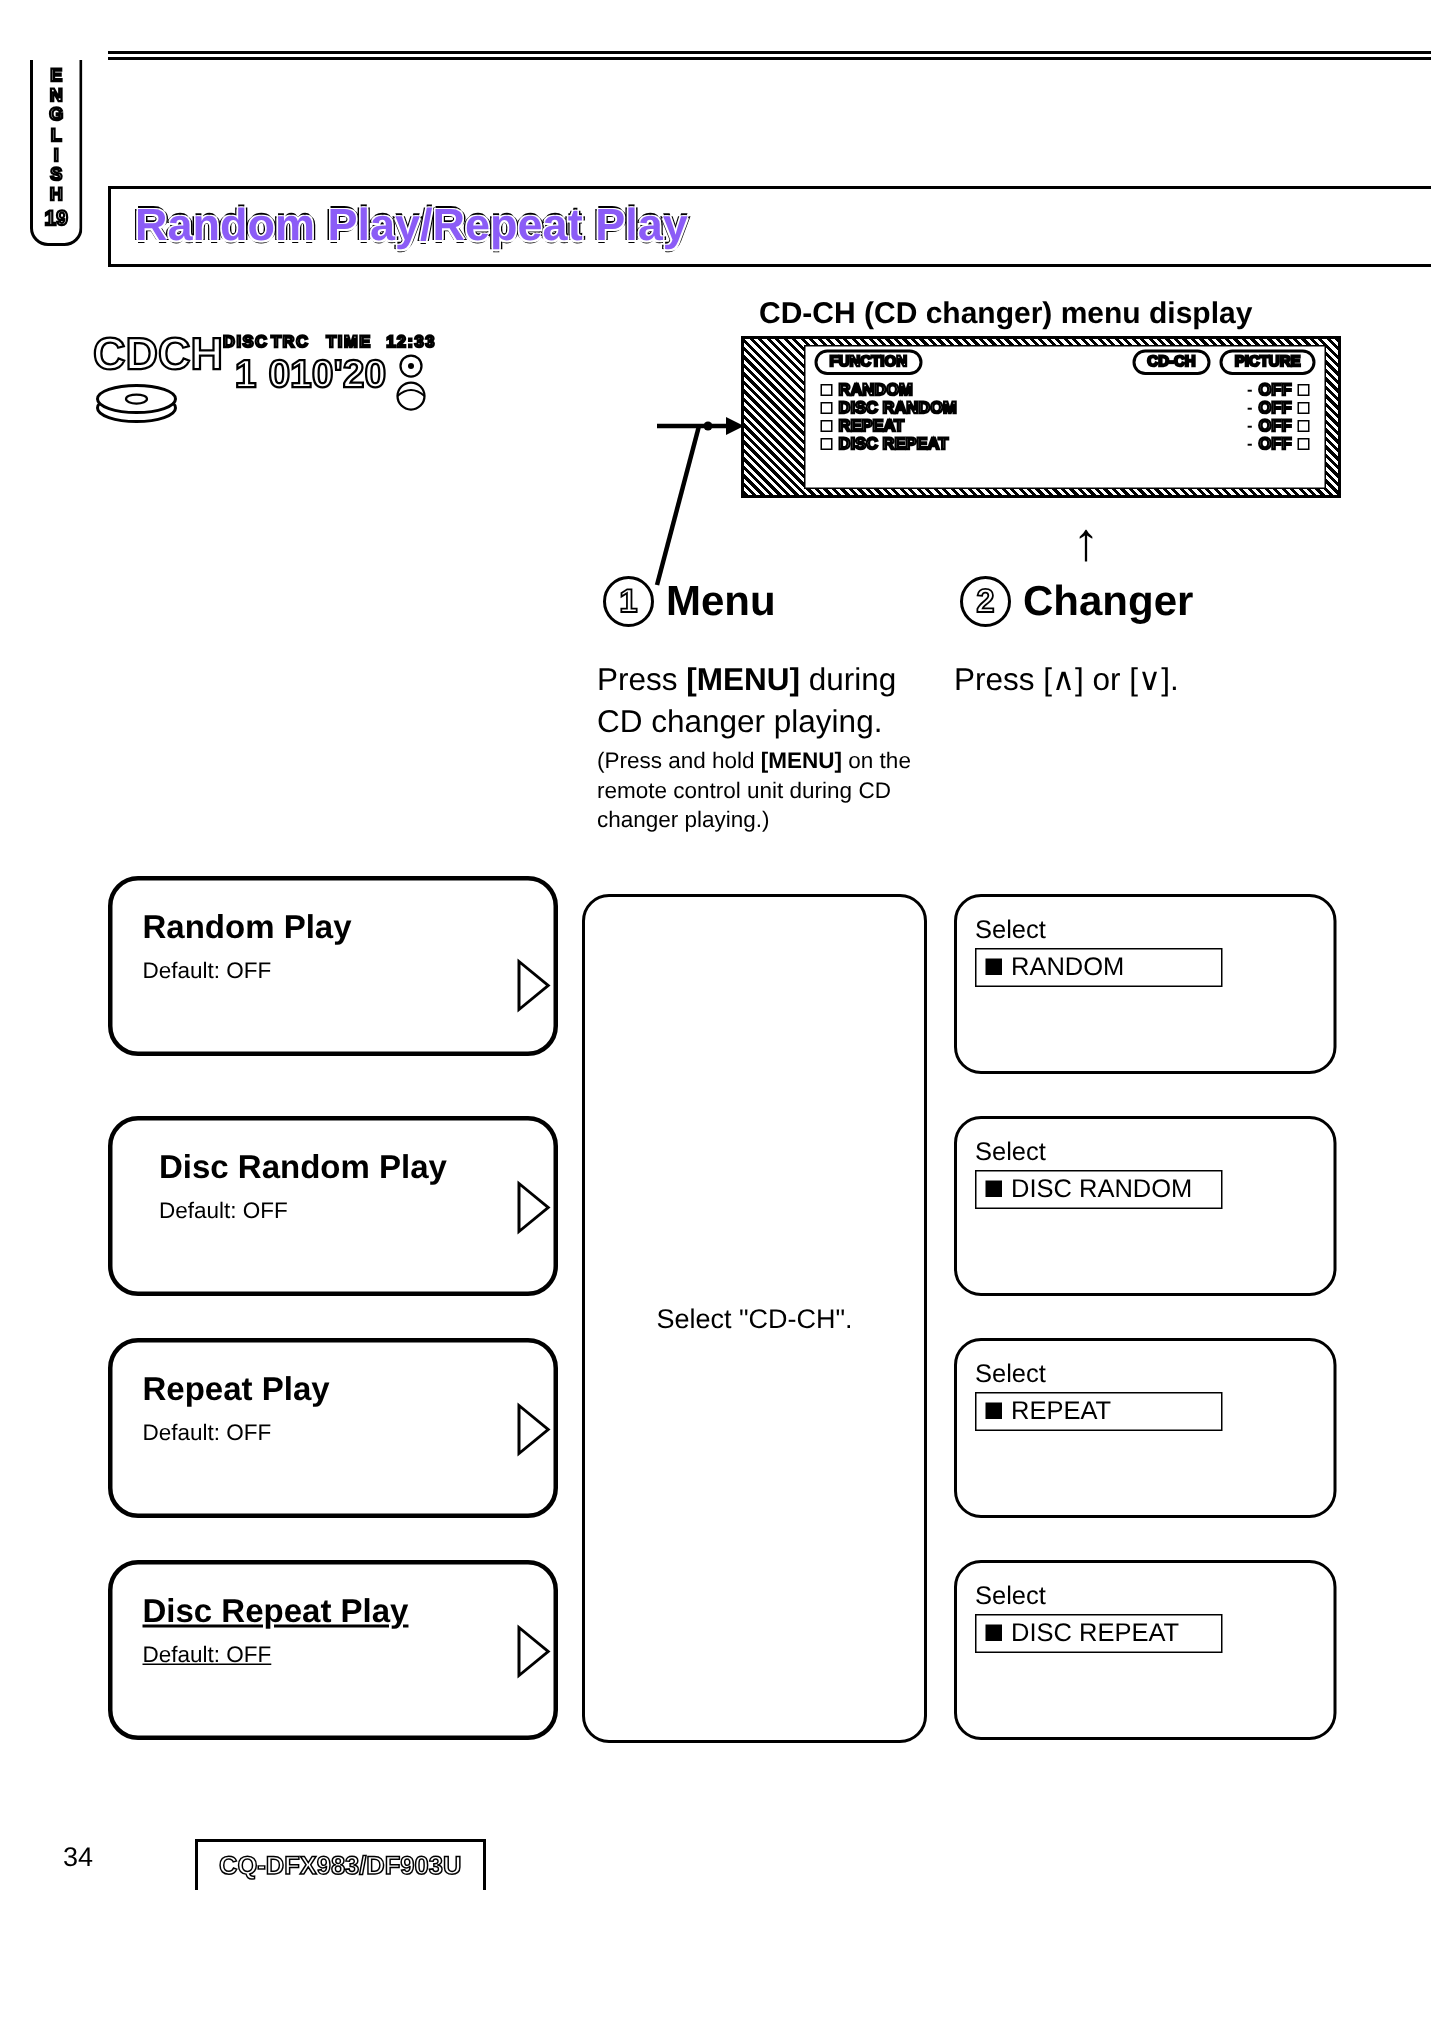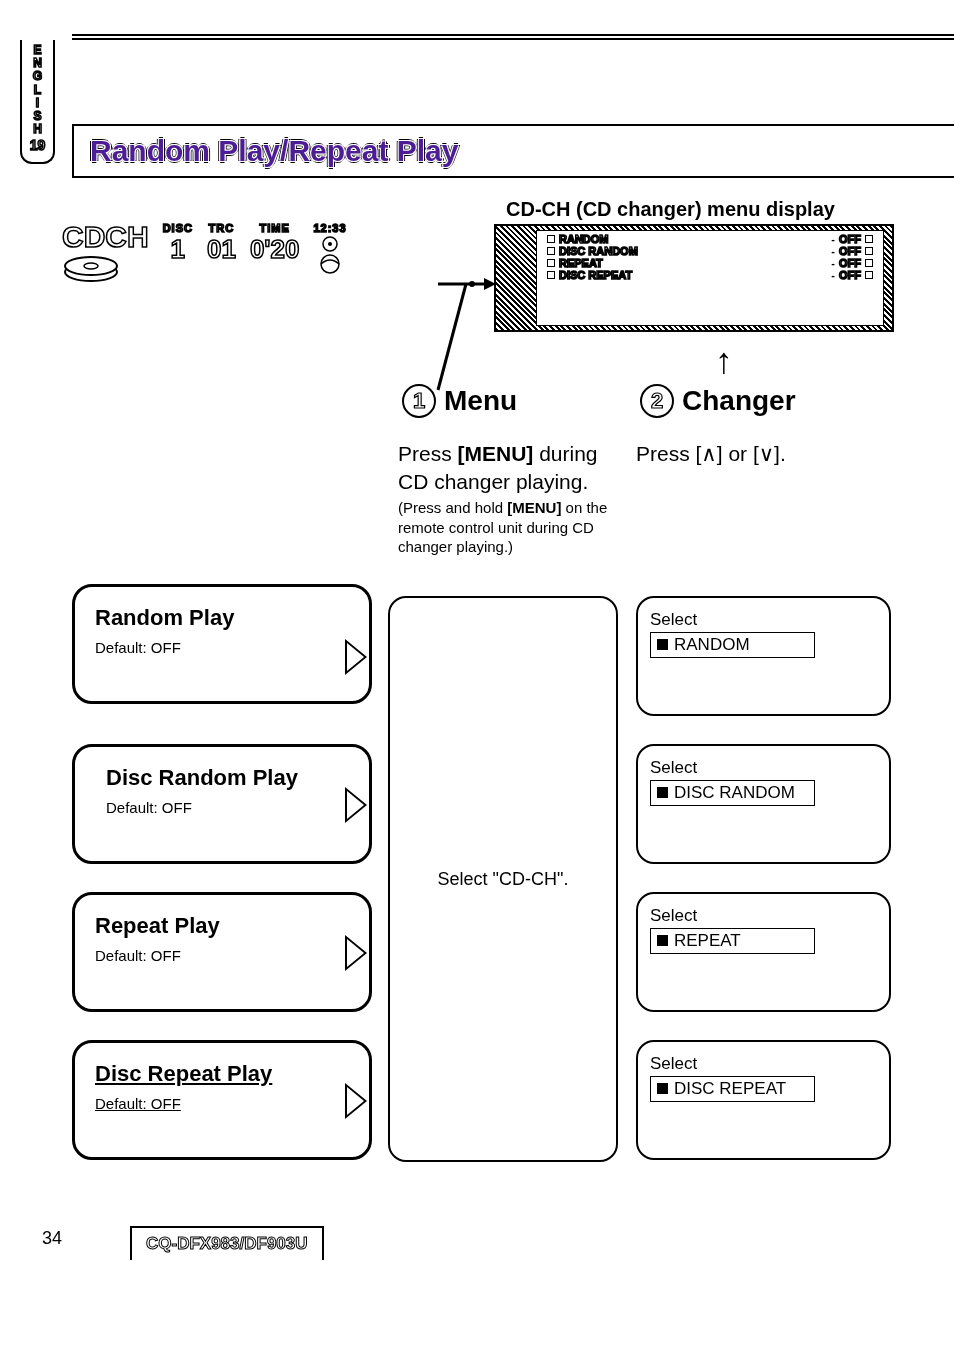--- a/index.html
+++ b/index.html
@@ -36,28 +36,28 @@
   .title-rule { border-top: 2px solid #000; border-bottom: 2px solid #000; height: 6px; margin-top: 6px;}
   .section-header {
     position: absolute; left: 72px; top: 124px; right: 0;
     border: 2px solid #000;
     border-right: none;
     padding: 8px 16px;
     font-size: 30px; font-weight: 900;
     font-family: "Arial Black", Arial, sans-serif;
   }
   .section-header span {
-    color: #4c1d95;
+    color: #8b5cf6;
     text-shadow:
       -1px -1px 0 #fff, 1px -1px 0 #fff, -1px 1px 0 #fff, 1px 1px 0 #fff,
       -2px 0 0 #000, 2px 0 0 #000, 0 -2px 0 #000, 0 2px 0 #000;
   }
   .display-row {
     position: absolute; left: 62px; top: 222px; width: 400px;
-    display: flex; gap: 14px; align-items: flex-start;
+    display: flex; gap: 0; align-items: flex-start;
   }
   .outline-label {
     font-family: "Arial Black", Arial, sans-serif;
     font-weight: 900;
     color: #fff;
     -webkit-text-stroke: 1.5px #000;
     text-shadow: none;
   }
   .cdch-label { font-size: 30px; line-height:1;}
   .disc-col { text-align:center; }
@@ -193,20 +193,26 @@
         <circle cx="12" cy="30" r="9" fill="none" stroke="#000" stroke-width="1.5"></circle>
         <path d="M3 30 Q12 22 21 30" fill="none" stroke="#000" stroke-width="1.3"></path>
       </svg>
   </div>
 </div>
 
 <div class="menu-caption">CD-CH (CD changer) menu display</div>
 
 <div class="menu-screen">
   <div class="menu-screen-inner">
+    <div class="menu-tabs">
+      <span class="menu-tab outline-label" style="font-size:10px;">FUNCTION</span>
+      <span class="menu-tab spacer"></span>
+      <span class="menu-tab outline-label" style="font-size:10px;">CD-CH</span>
+      <span class="menu-tab outline-label" style="font-size:10px;">PICTURE</span>
+    </div>
     <div class="menu-items">
       <div class="menu-item-row">
           <span class="mi-left">
             <span class="sq"></span>
             <span class="outline-label">RANDOM</span>
           </span>
           <span class="mi-right">- <span class="outline-label">OFF</span><span class="sq"></span></span>
         </div>
       <div class="menu-item-row">
           <span class="mi-left">

